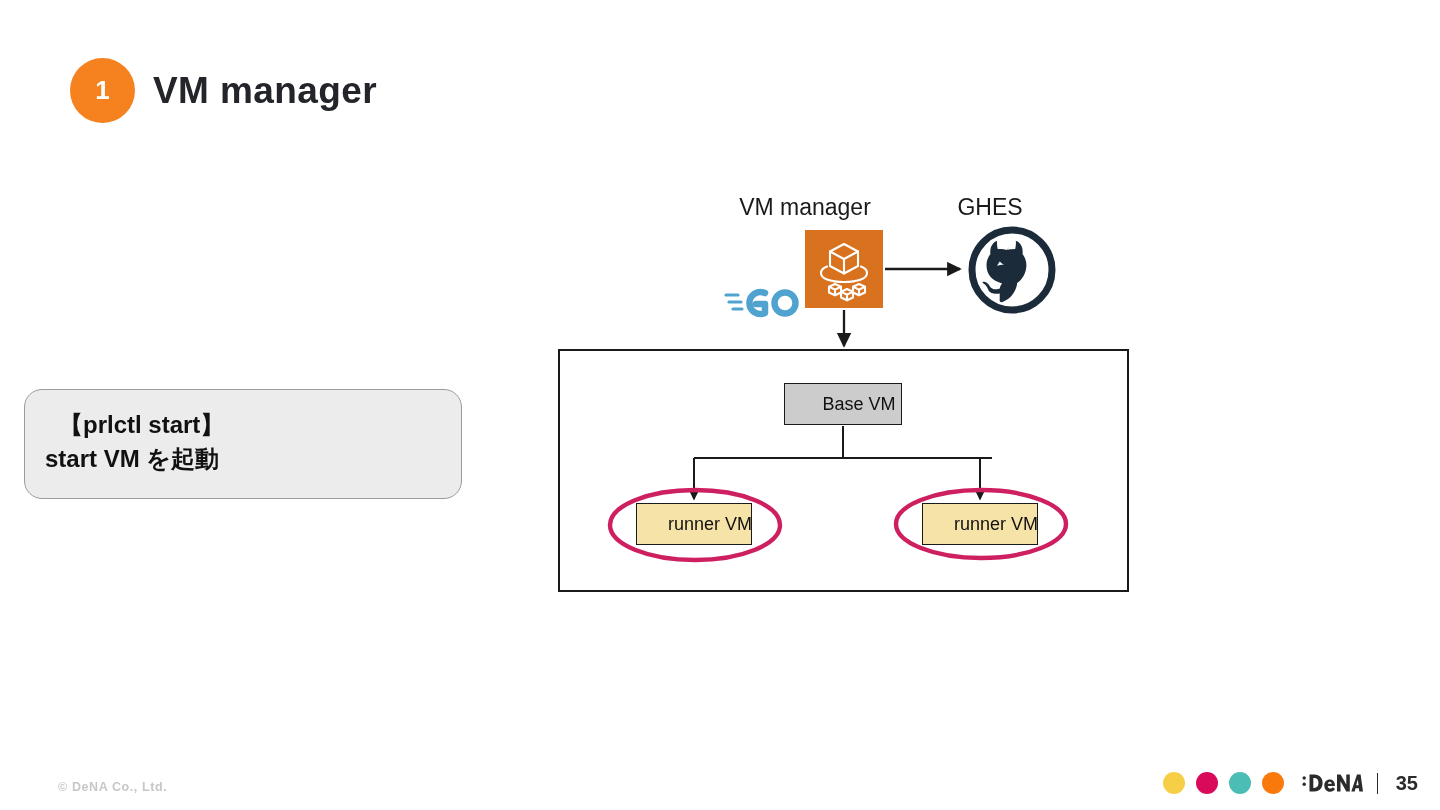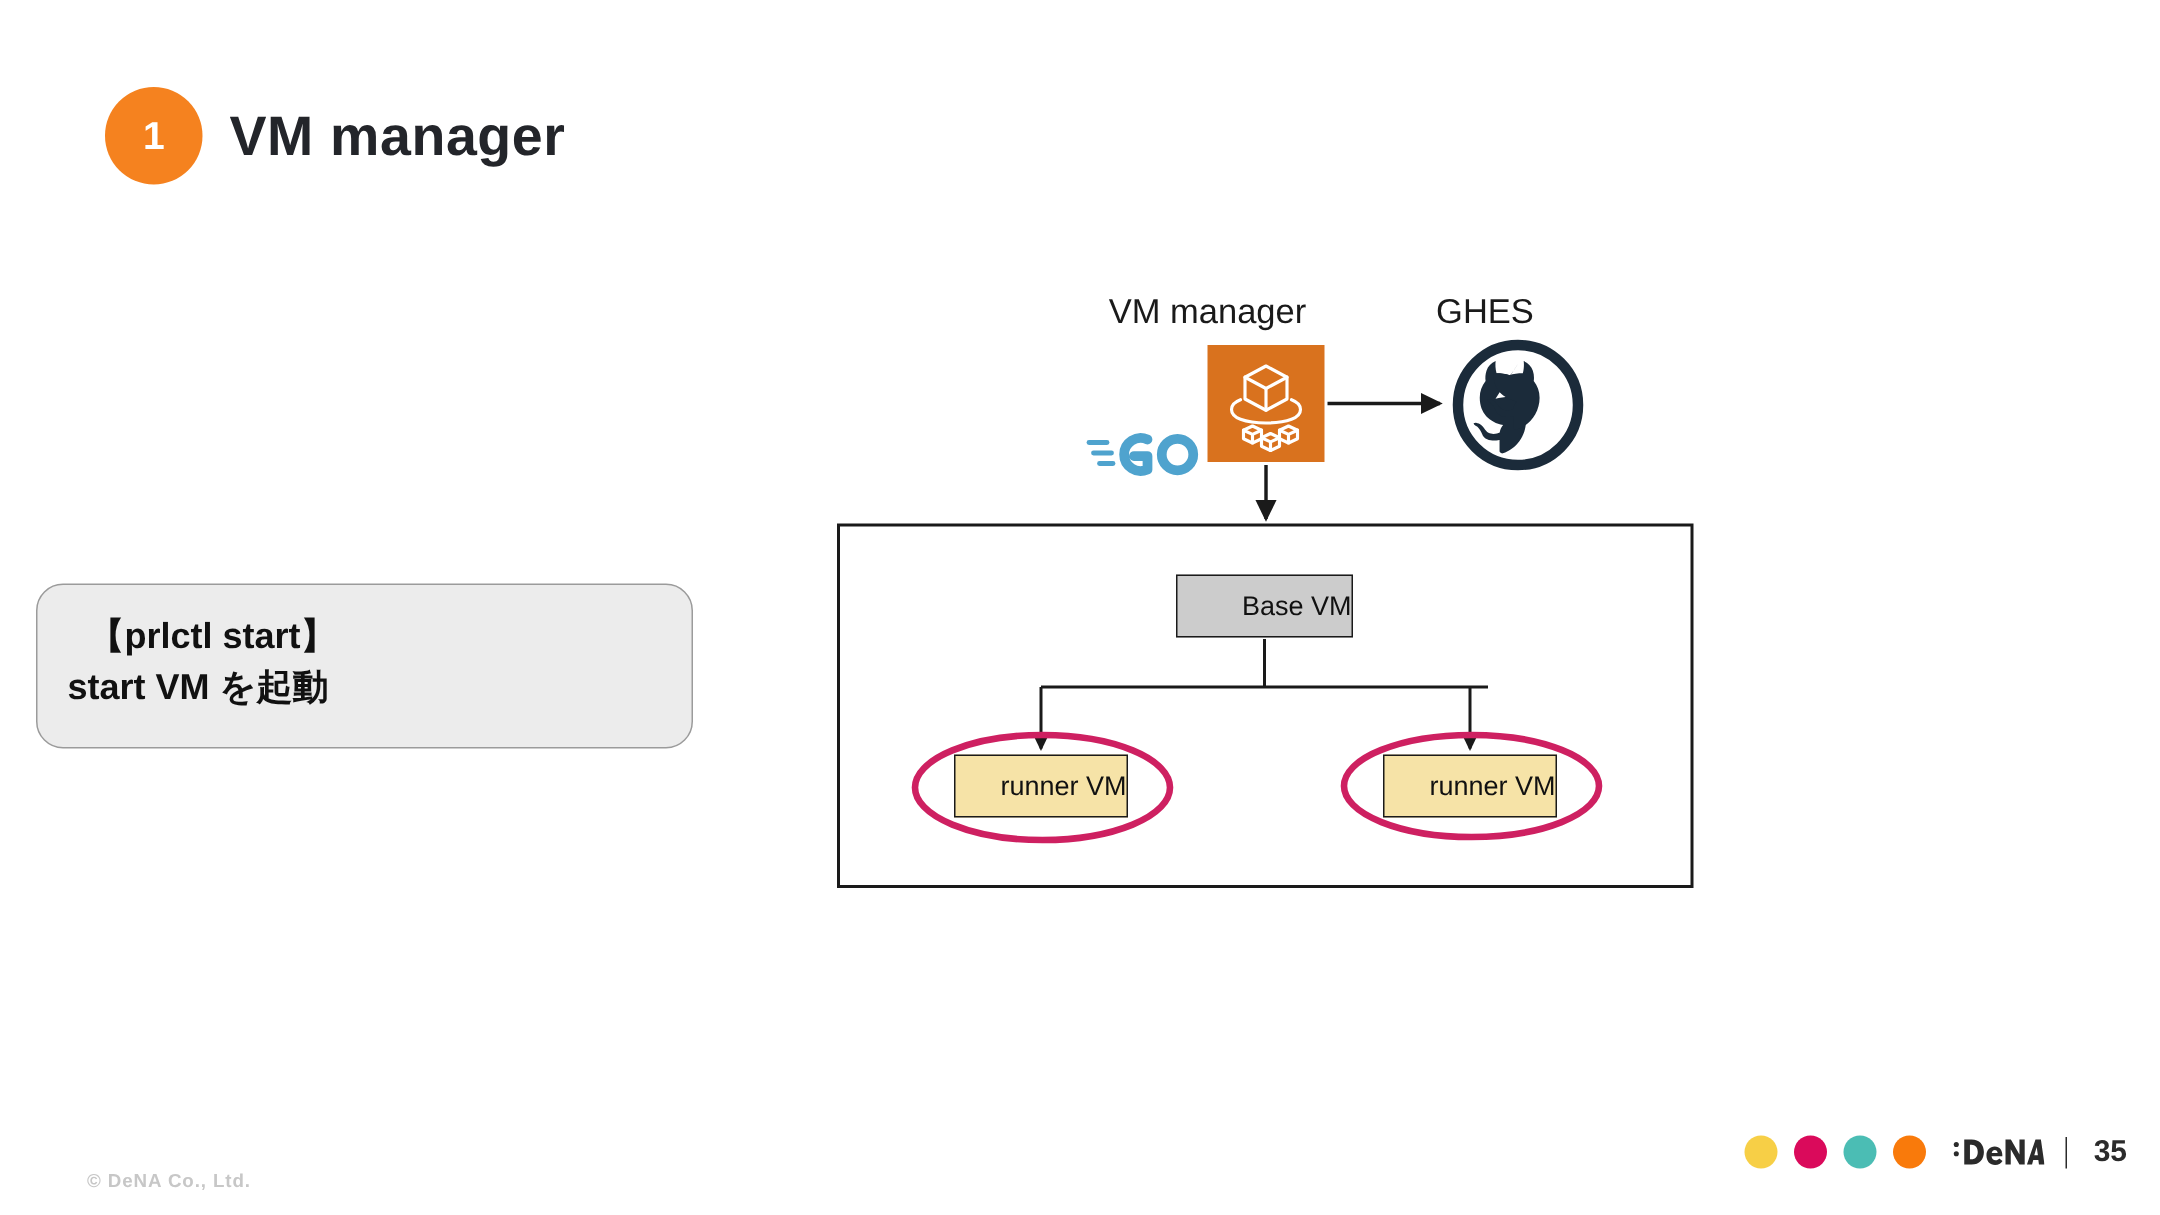--- a/index.html
+++ b/index.html
@@ -133,21 +133,21 @@
     font-size: 24px;
   }
 
   
   .node-box {
     position: absolute;
     border: 1.5px solid #1a1a1a;
     box-sizing: border-box;
     display: flex;
     align-items: center;
-    justify-content: flex-end;
+    justify-content: center;
     font-size: 18px;
     color: #111111;
     white-space: nowrap;
     padding-left: 32px;
   }
   #base-vm-box {
     left: 244px; top: 203px;
     width: 118px; height: 42px;
     background: #CCCCCC;
   }
@@ -184,21 +184,21 @@
     bottom: 16px;
     font-size: 12.5px;
     font-weight: 700;
     color: #c7c7c7;
     letter-spacing: 0.6px;
     margin-left: 36px;
   }
   #footer-brand {
     position: absolute;
     right: 22px;
-    bottom: 29px;
+    bottom: 14px;
     display: flex;
     align-items: center;
     gap: 11px;
   }
   .brand-dot {
     width: 22px;
     height: 22px;
     border-radius: 50%;
   }
   #dena-logo {

